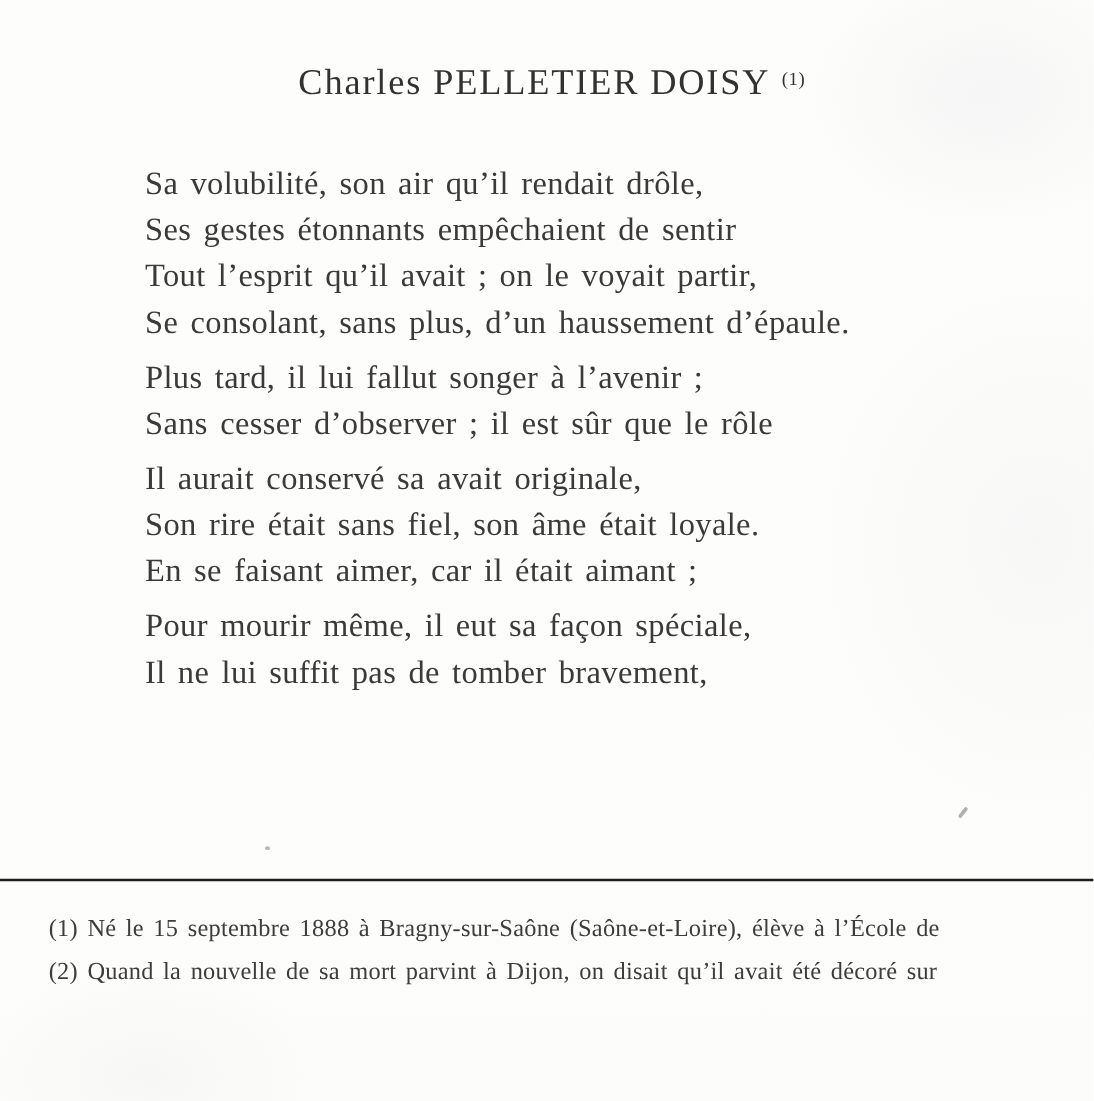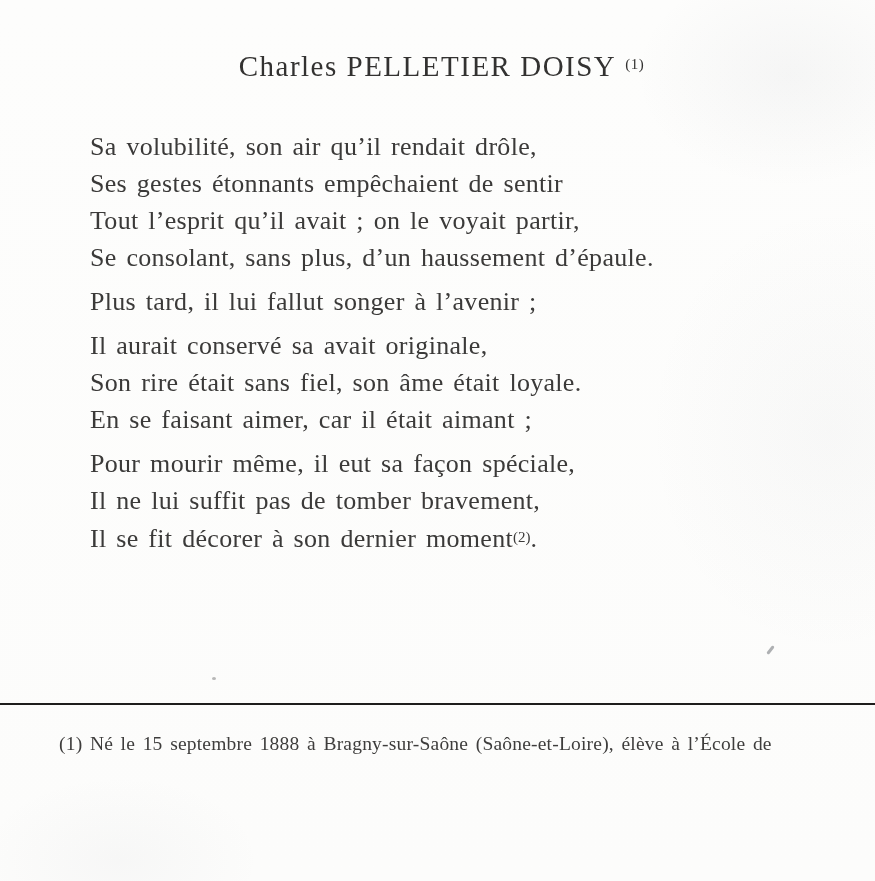--- a/index.html
+++ b/index.html
@@ -41,20 +41,21 @@
     font-size: 26px;
     color: #3b3a39;
   }
   .stanza { margin-bottom: 7px; }
   .pline {
     height: 37px;
     line-height: 37px;
     white-space: nowrap;
     word-spacing: 3px;
     letter-spacing: 0.3px;
+    margin-left: 26px;
   }
   .pline .noteref { vertical-align: 5px; letter-spacing: 0; }
   .rule {
     position: absolute;
     top: 703px;
     left: 0;
     width: 875px;
     height: 2px;
     background: #1e1d1c;
   }
@@ -65,21 +66,20 @@
     width: 864px;
     font-size: 19.5px;
     color: #3e3d3c;
   }
   .footnote { margin-bottom: 6px; }
   .fline {
     line-height: 28px;
     white-space: nowrap;
     word-spacing: 2.5px;
     letter-spacing: 0.2px;
-    margin-left: 20px;
   }
   .fline.indent { padding-left: 33px; }
   .speck { position: absolute; }
   .speck1 {
     left: 769px; top: 645px;
     width: 3px; height: 10px;
     background: rgba(110,113,118,0.55);
     border-radius: 2px;
     transform: rotate(38deg);
   }
@@ -99,39 +99,40 @@
 
   <div class="poem">
     <div class="stanza">
       <div class="pline">Sa volubilité, son air qu’il rendait drôle,</div>
       <div class="pline">Ses gestes étonnants empêchaient de sentir</div>
       <div class="pline">Tout l’esprit qu’il avait ; on le voyait partir,</div>
       <div class="pline">Se consolant, sans plus, d’un haussement d’épaule.</div>
     </div>
     <div class="stanza">
       <div class="pline">Plus tard, il lui fallut songer à l’avenir ;</div>
+      <div class="pline">Sans cesser d’observer ; il est sûr que le rôle</div>
     </div>
     <div class="stanza">
       <div class="pline">Il aurait conservé sa avait originale,</div>
       <div class="pline">Son rire était sans fiel, son âme était loyale.</div>
       <div class="pline">En se faisant aimer, car il était aimant ;</div>
     </div>
     <div class="stanza">
       <div class="pline">Pour mourir même, il eut sa façon spéciale,</div>
       <div class="pline">Il ne lui suffit pas de tomber bravement,</div>
-      <div class="pline"><span>Il se fit décorer à son dernier moment</span><span class="noteref">(2)</span><span>.</span></div>
     </div>
   </div>
 
   <div class="rule"></div>
 
   <div class="footnotes">
     <div class="footnote">
       <div class="fline indent">(1) Né le 15 septembre 1888 à Bragny-sur-Saône (Saône-et-Loire), élève à l’École de</div>
     </div>
     <div class="footnote">
+      <div class="fline indent">(2) Quand la nouvelle de sa mort parvint à Dijon, on disait qu’il avait été décoré sur</div>
     </div>
   </div>
 
   <div class="speck speck1"></div>
   <div class="speck speck2"></div>
 
 </div>
 
 </body></html>

